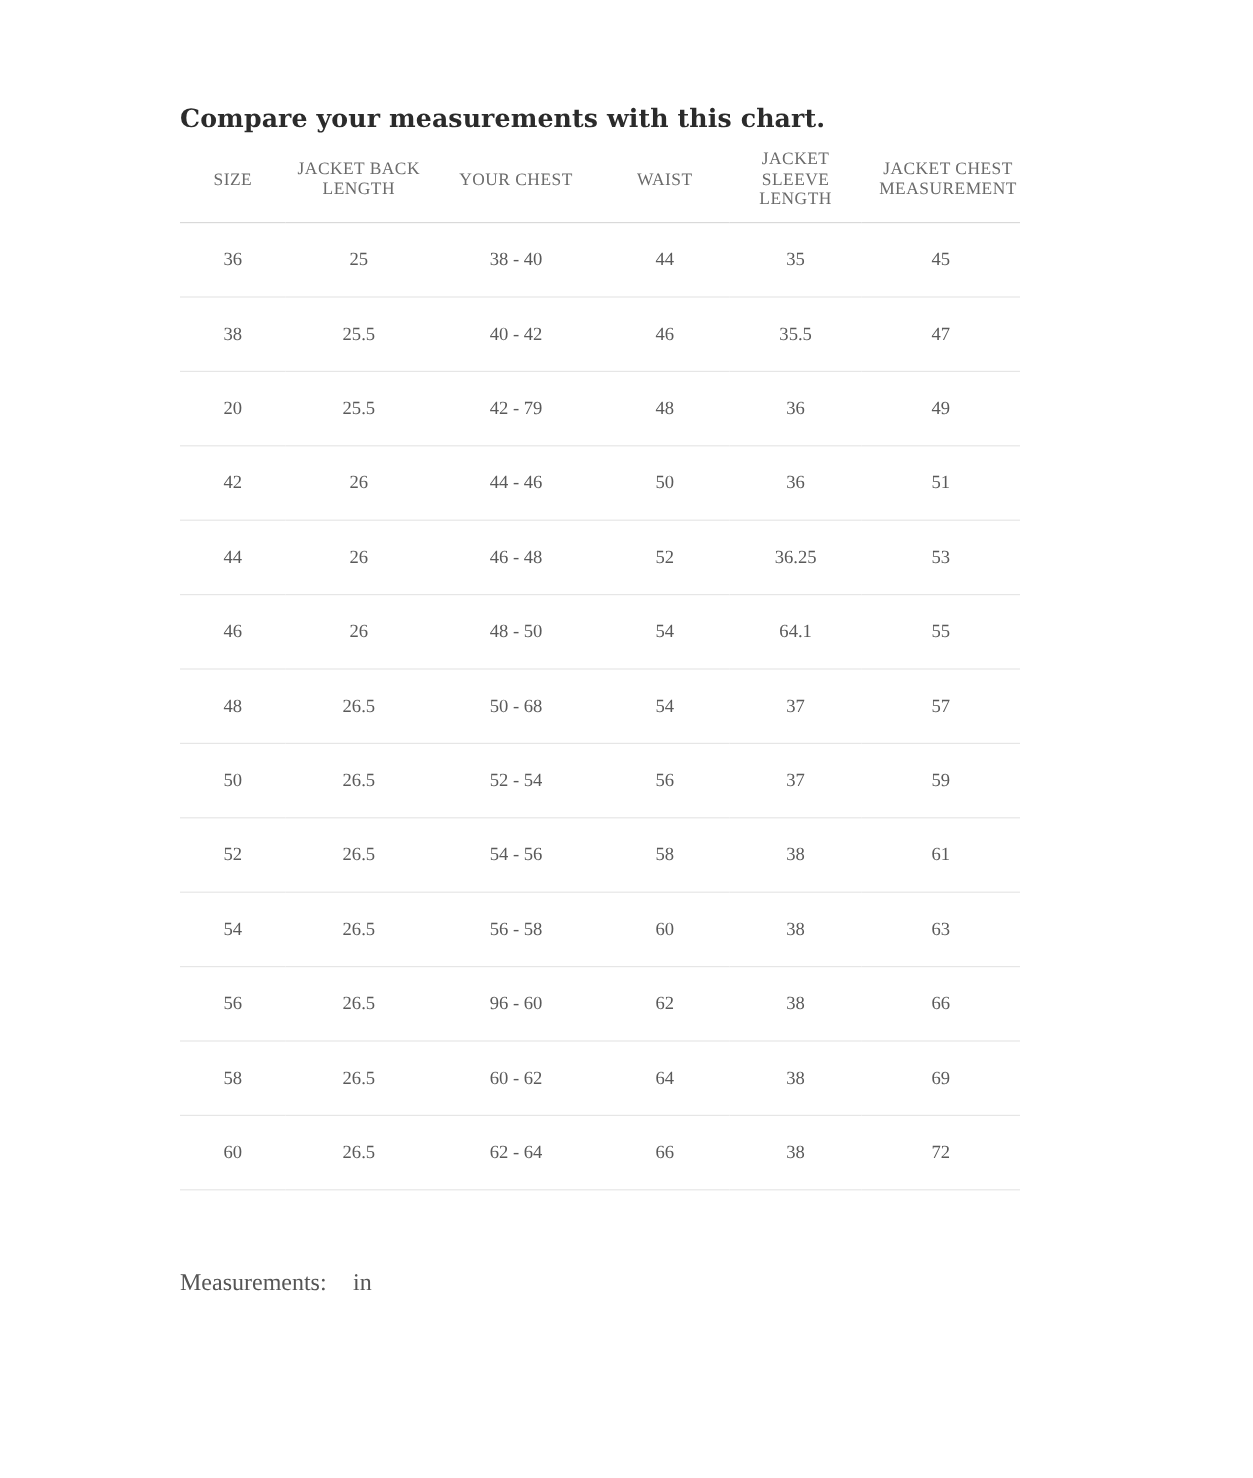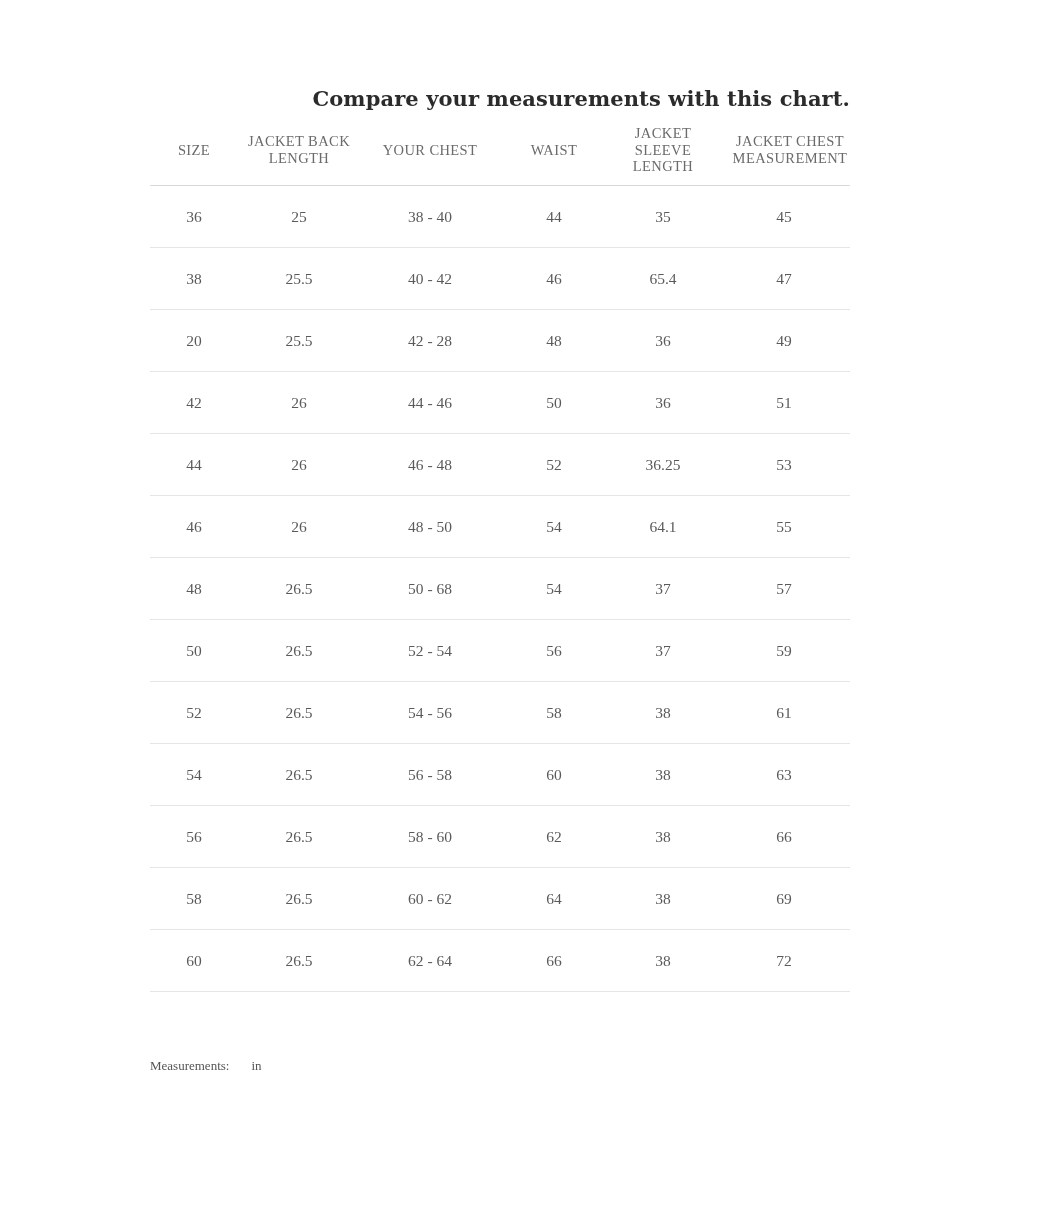--- a/index.html
+++ b/index.html
@@ -24,21 +24,21 @@
     position: absolute;
     left: 150px;
     top: 86px;
     width: 700px;
   }
   .chart-title {
     font-family: "DejaVu Serif", serif;
     font-size: 21px;
     font-weight: 700;
     color: #2b2b2b;
-    text-align: right;
+    text-align: left;
     margin: 0 0 8px 0;
     letter-spacing: 0.1px;
   }
   table.size-chart {
     border-collapse: collapse;
     width: 700px;
     table-layout: fixed;
   }
   table.size-chart th {
     font-family: "Liberation Serif", serif;
@@ -82,21 +82,21 @@
     position: relative;
     left: 6px;
   }
   td.c-size-cell { text-align: center; }
 
   .footer-note {
     position: absolute;
     left: 150px;
     top: 1058px;
     font-family: "Liberation Serif", serif;
-    font-size: 13px;
+    font-size: 20px;
     color: #555555;
   }
   .footer-note .unit {
     display: inline-block;
     margin-left: 22px;
   }
   .hdr-line { display: block; }
 </style>
 </head>
 <body>
@@ -149,27 +149,27 @@
           <td>38 - 40</td>
           <td>44</td>
           <td>35</td>
           <td>45</td>
         </tr>
         <tr>
           <td class="c-size-cell">38</td>
           <td>25.5</td>
           <td>40 - 42</td>
           <td>46</td>
-          <td>65.4</td>
+          <td>35.5</td>
           <td>47</td>
         </tr>
         <tr>
           <td class="c-size-cell">20</td>
           <td>25.5</td>
-          <td>42 - 28</td>
+          <td>42 - 79</td>
           <td>48</td>
           <td>36</td>
           <td>49</td>
         </tr>
         <tr>
           <td class="c-size-cell">42</td>
           <td>26</td>
           <td>44 - 46</td>
           <td>50</td>
           <td>36</td>
@@ -219,21 +219,21 @@
           <td class="c-size-cell">54</td>
           <td>26.5</td>
           <td>56 - 58</td>
           <td>60</td>
           <td>38</td>
           <td>63</td>
         </tr>
         <tr>
           <td class="c-size-cell">56</td>
           <td>26.5</td>
-          <td>58 - 60</td>
+          <td>96 - 60</td>
           <td>62</td>
           <td>38</td>
           <td>66</td>
         </tr>
         <tr>
           <td class="c-size-cell">58</td>
           <td>26.5</td>
           <td>60 - 62</td>
           <td>64</td>
           <td>38</td>

